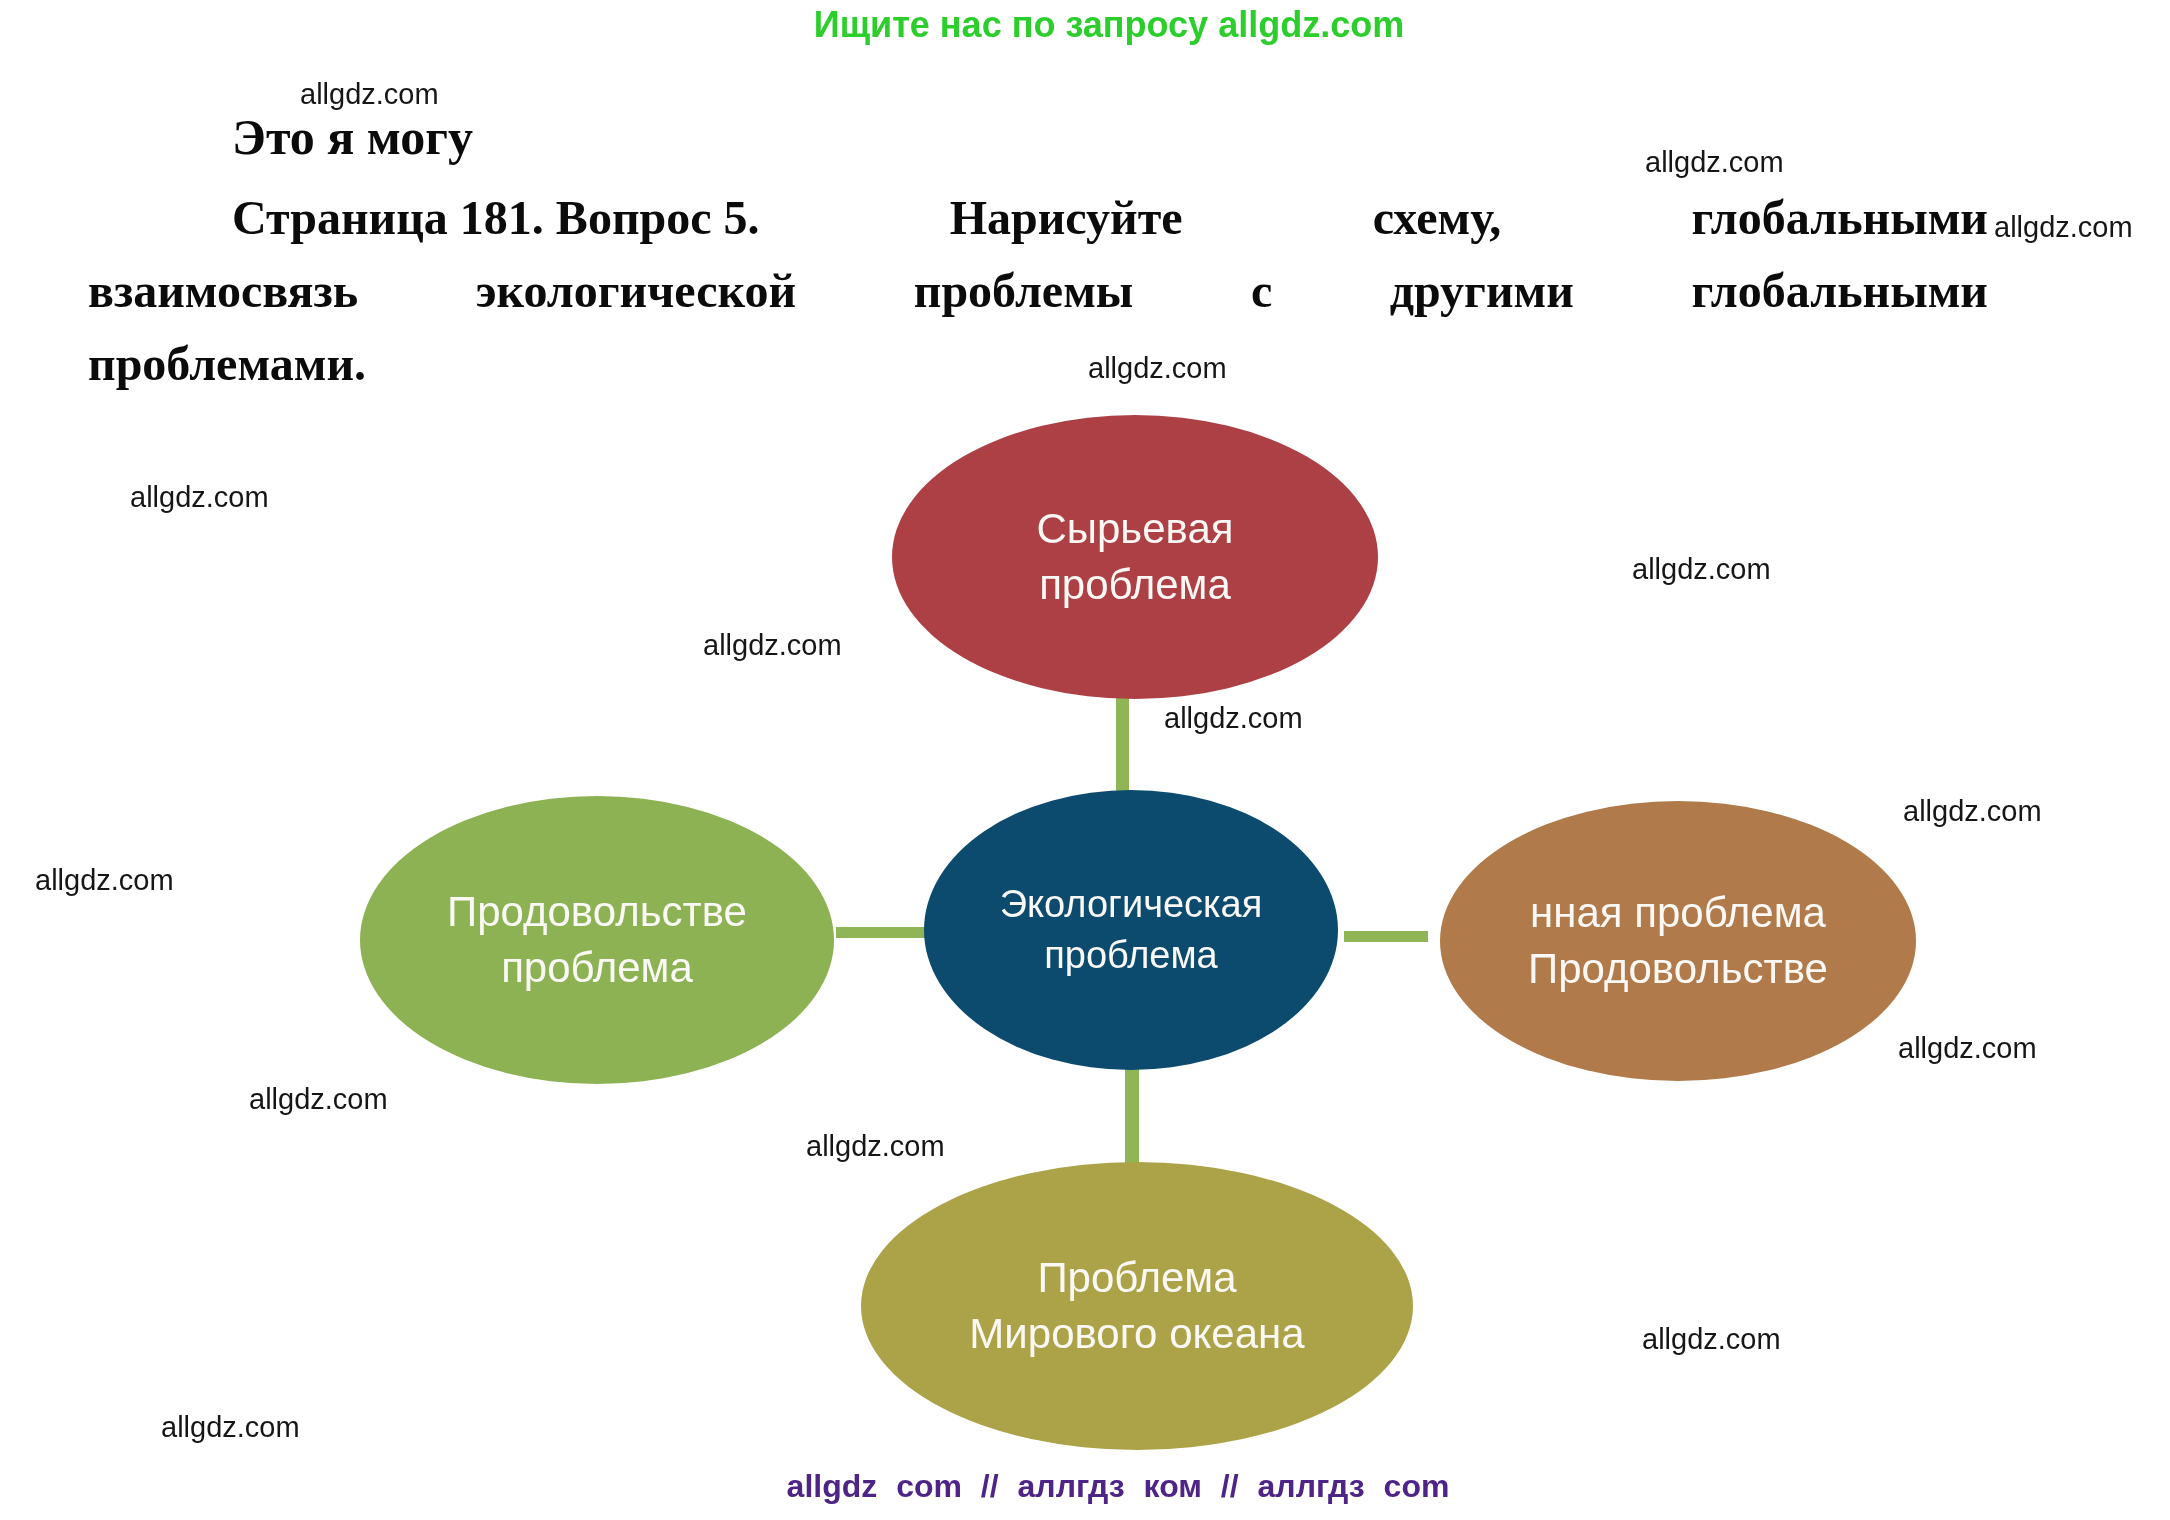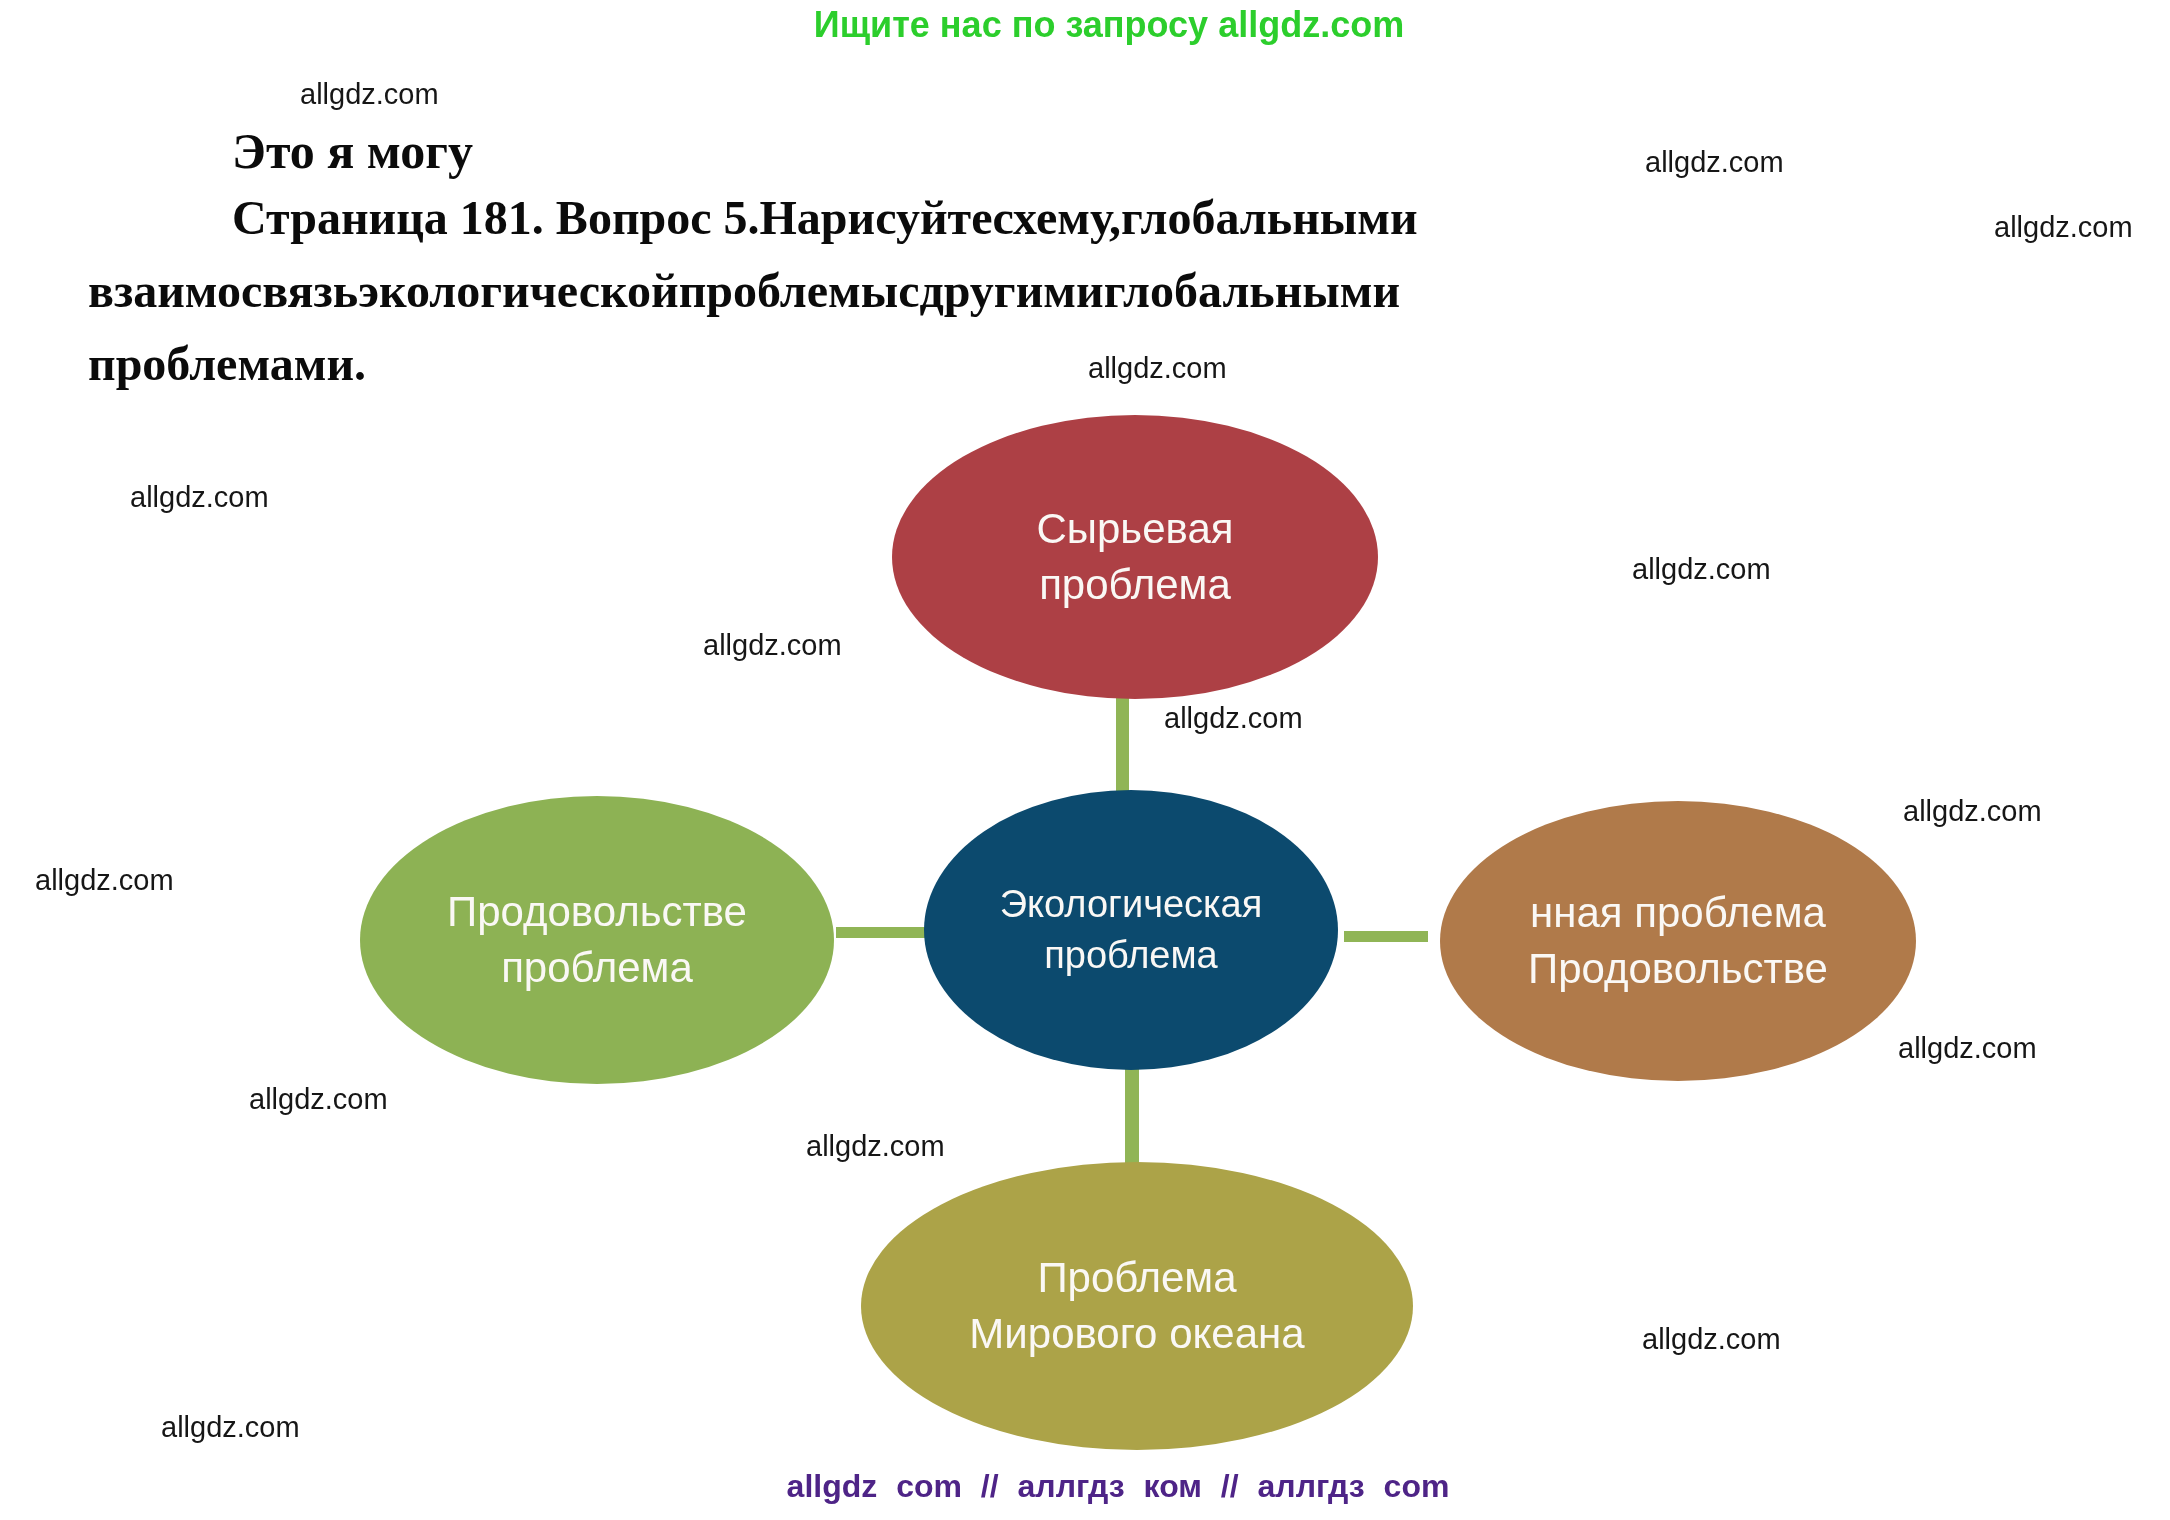--- a/index.html
+++ b/index.html
@@ -5,25 +5,25 @@
   html,body{margin:0;padding:0;background:#ffffff;}
   .page{position:relative;width:2170px;height:1520px;background:#ffffff;overflow:hidden;
         font-family:"Liberation Sans",sans-serif;padding-left:48px;}
 
   .banner{position:absolute;left:0;top:4px;width:100%;text-align:center;
           font-size:36px;font-weight:bold;}
 
   .wm{position:absolute;font-size:29px;color:#161616;white-space:nowrap;
       font-family:"Liberation Sans",sans-serif;}
 
-  .heading{position:absolute;left:232px;top:122px;margin:0;
+  .heading{position:absolute;left:232px;top:108px;margin:0;
            font-family:"Liberation Serif",serif;font-weight:bold;font-size:50px;color:#0b0b0b;}
 
   .qline{position:absolute;font-family:"Liberation Serif",serif;font-weight:bold;
-         font-size:48px;color:#0b0b0b;line-height:52px;display:flex;justify-content:flex-start;}
+         font-size:48px;color:#0b0b0b;line-height:52px;display:flex;justify-content:space-between;}
   .qline1{left:232px;top:192px;width:1756px;}
   .qline2{left:88px;top:265px;width:1900px;}
   .qline3{left:88px;top:338px;width:1900px;display:block;}
 
   .connector{position:absolute;}
 
   .node{position:absolute;border-radius:50%;display:flex;flex-direction:column;
         align-items:center;justify-content:center;text-align:center;
         color:#faf8f5;line-height:1.33;}
   .node span{display:block;}

